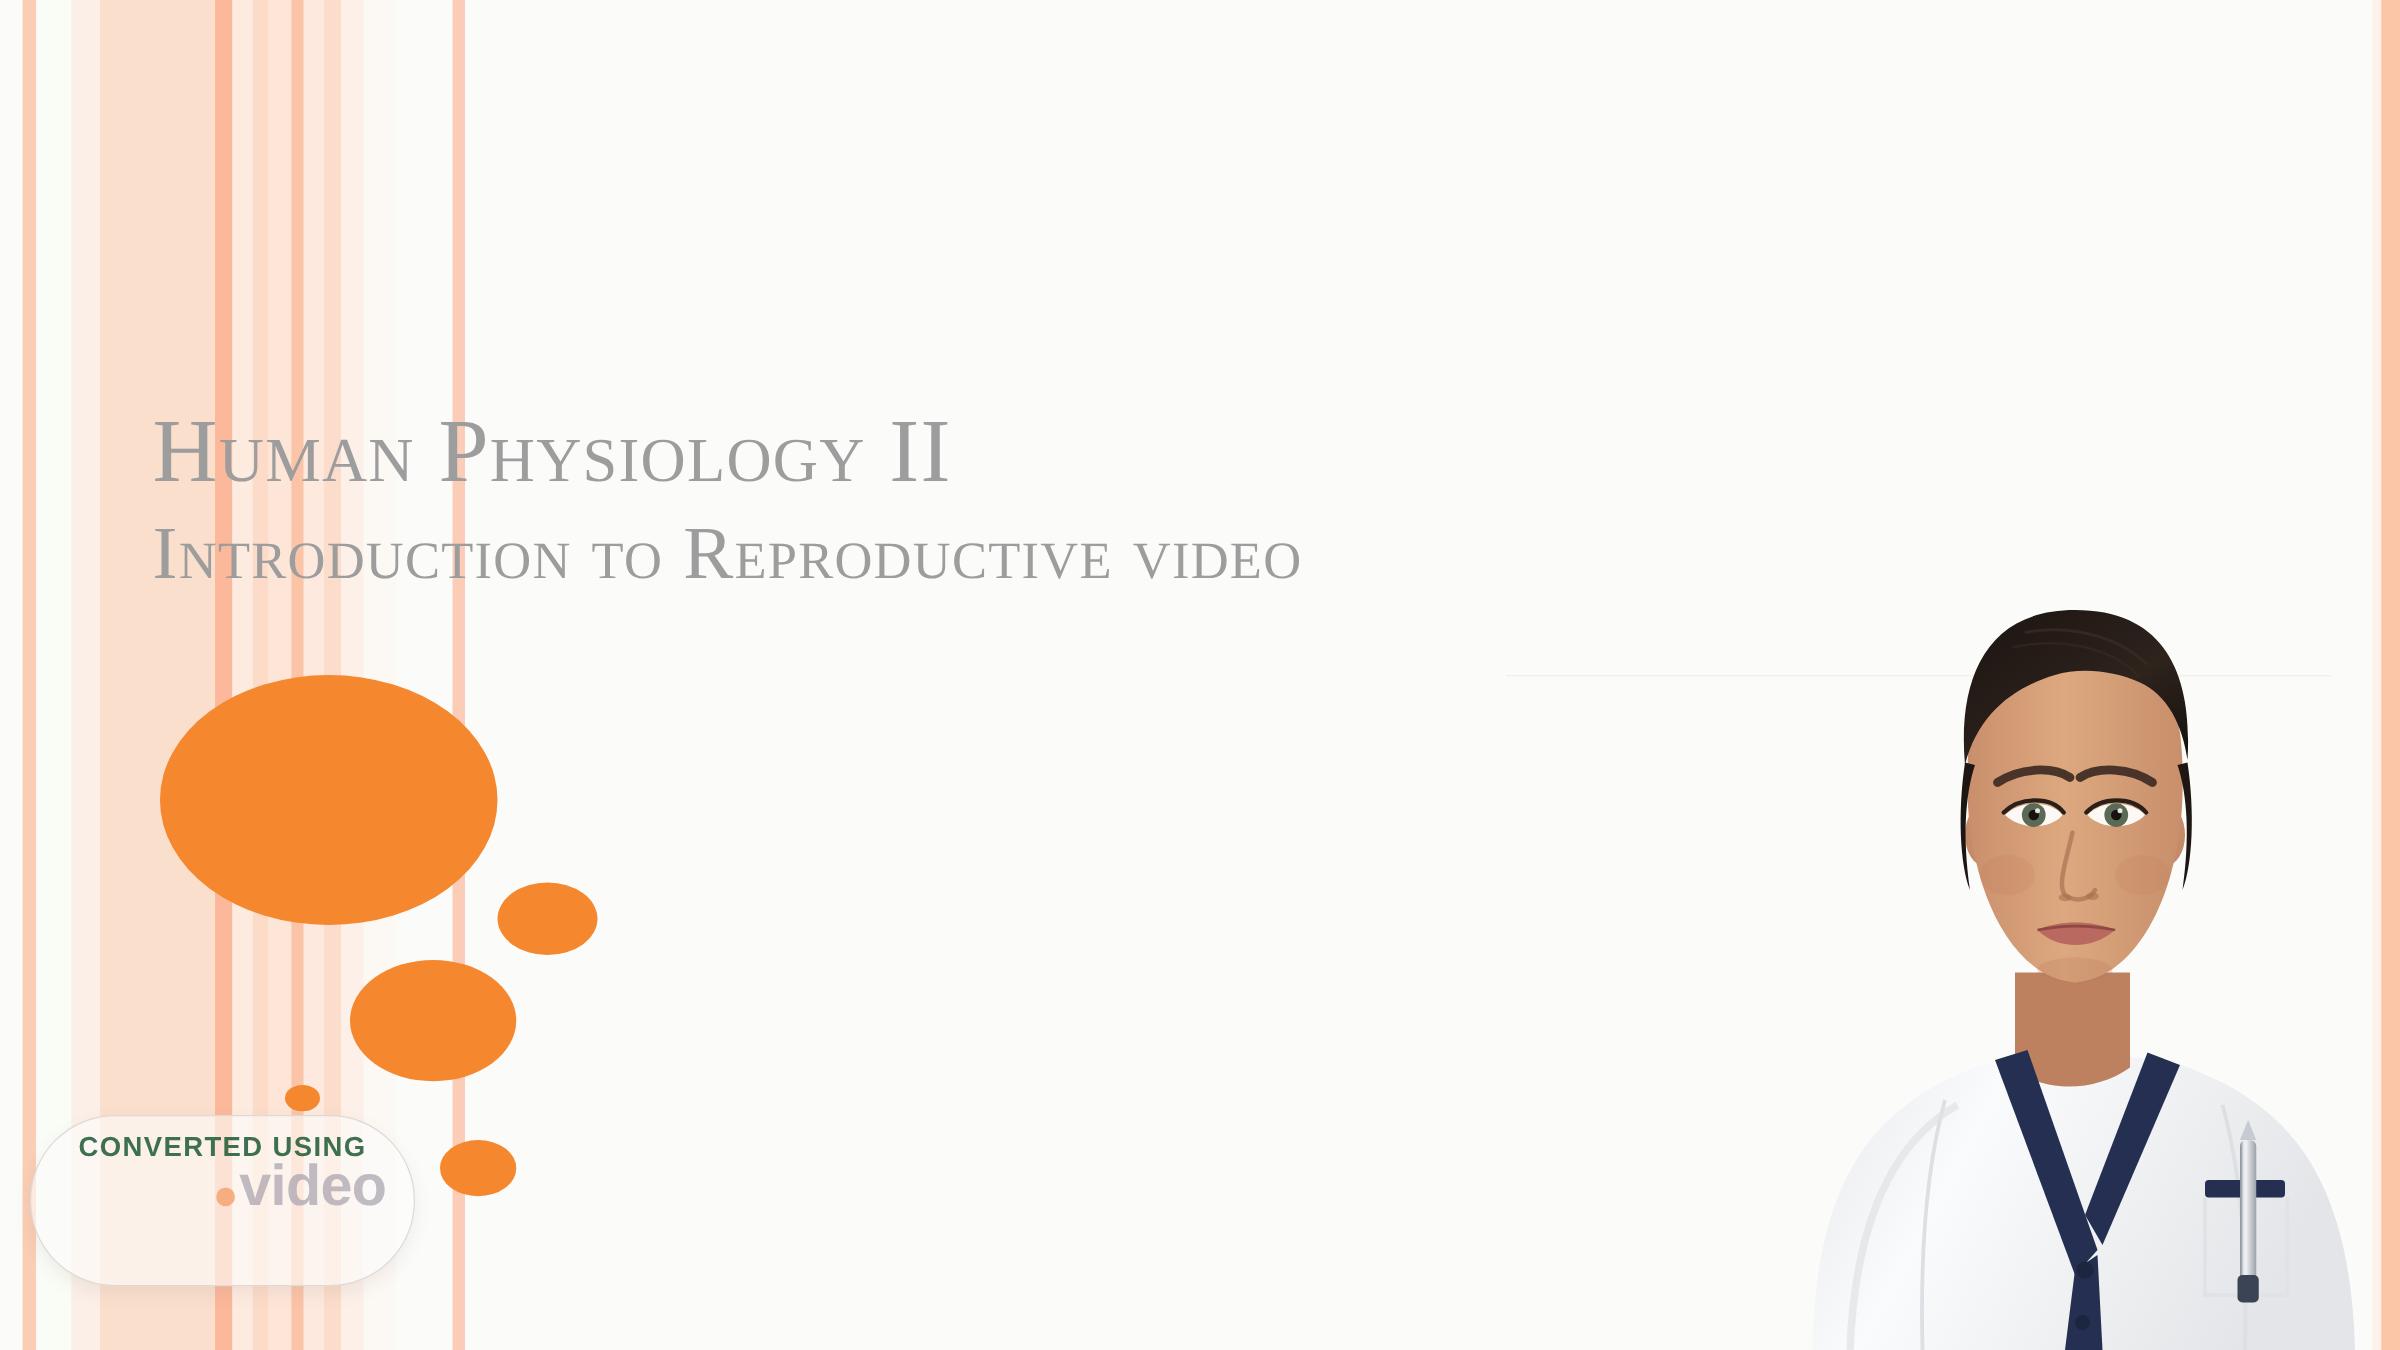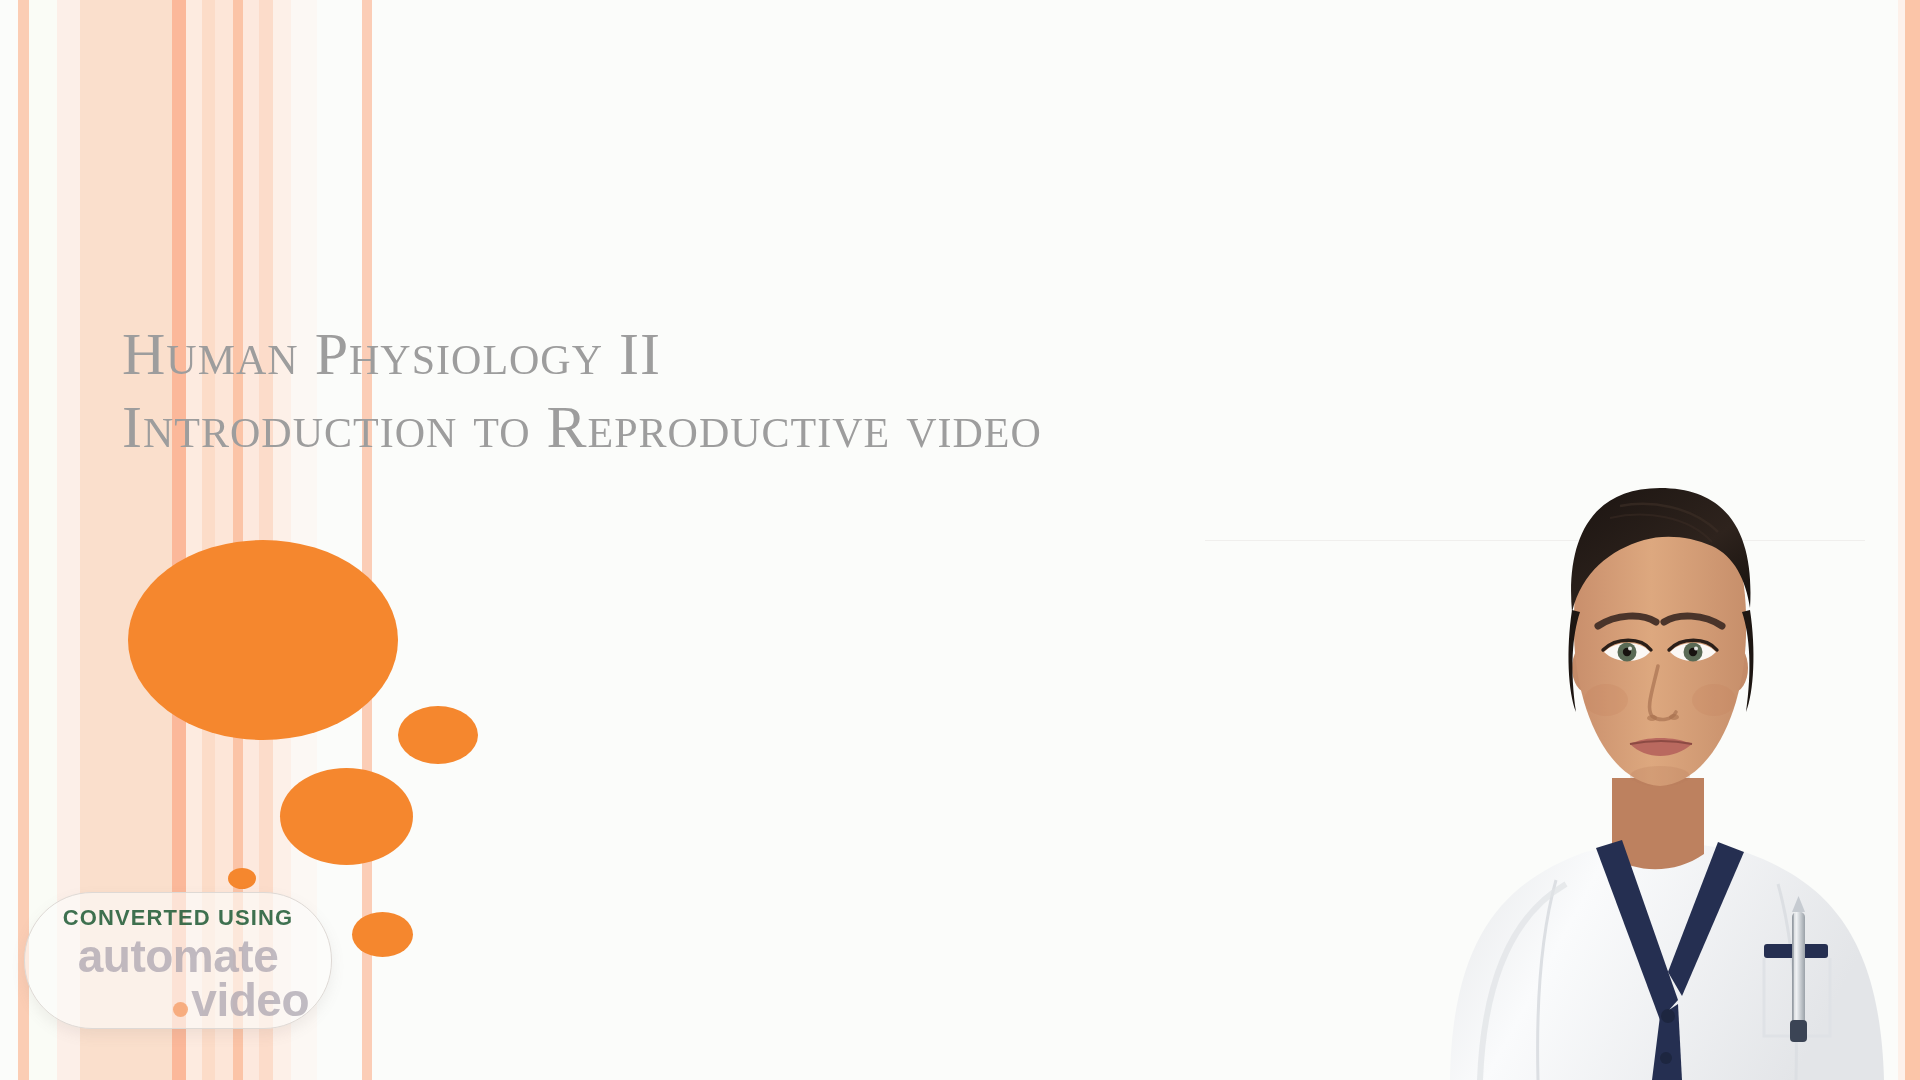--- a/index.html
+++ b/index.html
@@ -54,21 +54,21 @@
   }
   .title-line{
     font-family:"Liberation Serif", serif;
     color:#9d9d9d;
     font-variant:small-caps;
     font-weight:400;
     letter-spacing:1px;
     line-height:1.22;
     white-space:nowrap;
   }
-  .title-line-1{font-size:60px;}
+  .title-line-1{font-size:72px;}
   .title-line-2{font-size:60px;}
 
   
   .divider{
     position:absolute;left:1205px;top:540px;width:660px;height:1px;
     background:#f0efed;
   }
 
   
   .ellipse{position:absolute;background:#f5872e;border-radius:50%;}
@@ -279,21 +279,20 @@
         <ellipse cx="354" cy="240" rx="22" ry="16" fill="#c2805c" opacity=".22"></ellipse>
 
         <ellipse cx="300" cy="316" rx="30" ry="10" fill="#b87d5a" opacity=".25"></ellipse>
       </g>
     </svg>
   </div>
 
   <div class="watermark">
     <div class="wm-inner">
       <div class="wm-converted">CONVERTED USING</div>
-      <div class="wm-automate">automate</div>
       <div class="wm-videorow">
         <span class="wm-dot"></span>
         <span class="wm-video">video</span>
       </div>
     </div>
   </div>
 
 </div>
 
 </body></html>

